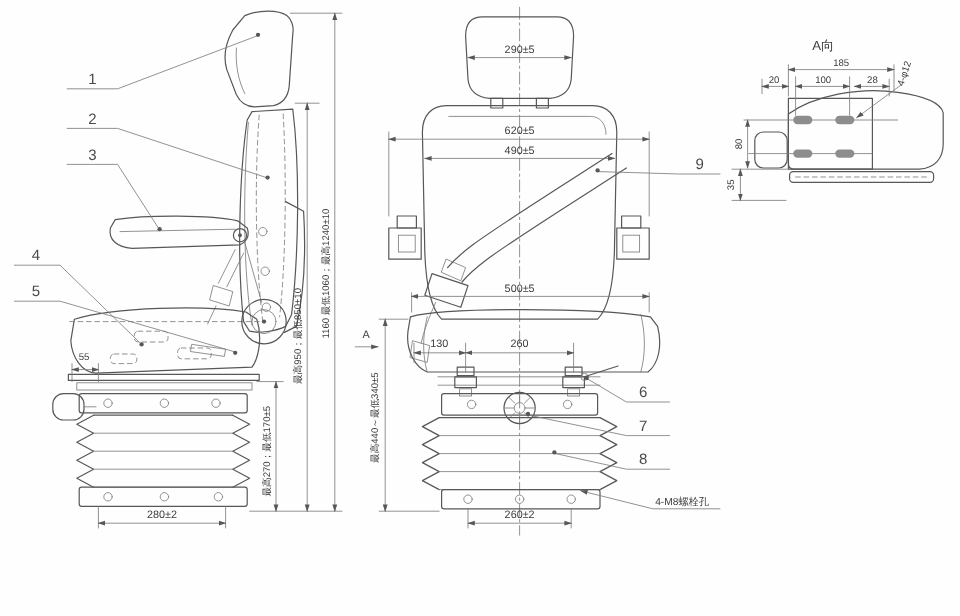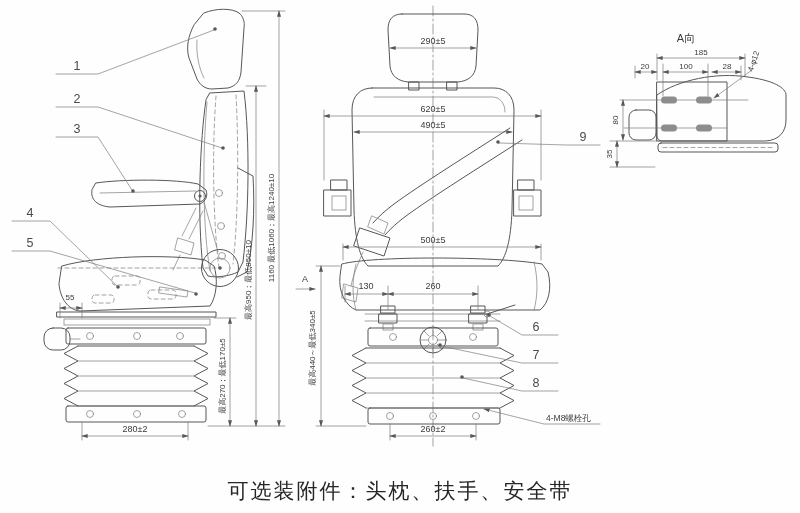--- a/index.html
+++ b/index.html
@@ -347,14 +347,13 @@
       <path class="lt" d="M623,100 L623,140" marker-start="url(#mA)" marker-end="url(#mA)"></path>
       <text class="dimS" x="618" y="120" transform="rotate(-90 618 120)">80</text>
 
       <path class="lt" d="M610,141 L657,141 M610,167 L655,167"></path>
       <path class="lt" d="M617,141 L617,167" marker-start="url(#mA)" marker-end="url(#mA)"></path>
       <text class="dimS" x="612" y="154" transform="rotate(-90 612 154)">35</text>
     </g>
   </g>
 </svg>
 
-<div id="caption">可选装附件：头枕、扶手、安全带</div>
 </div>
 
 </body></html>

